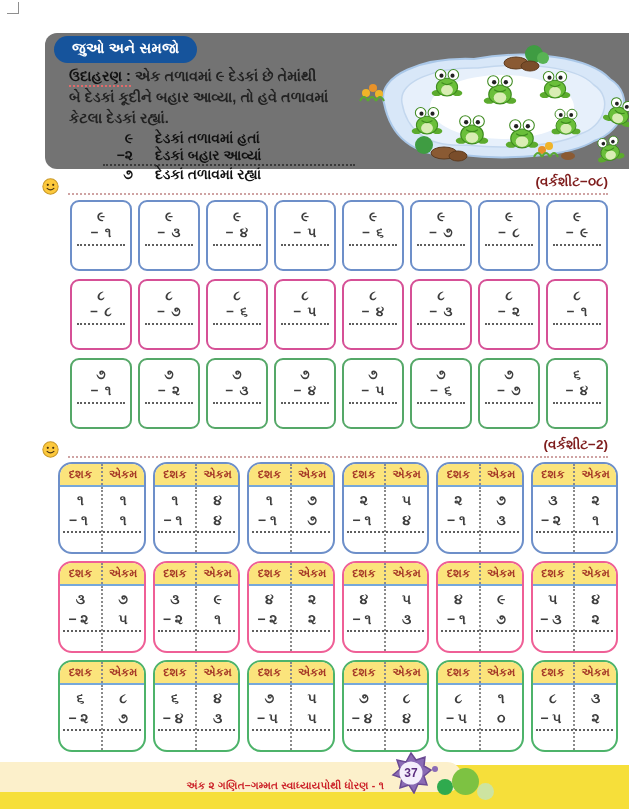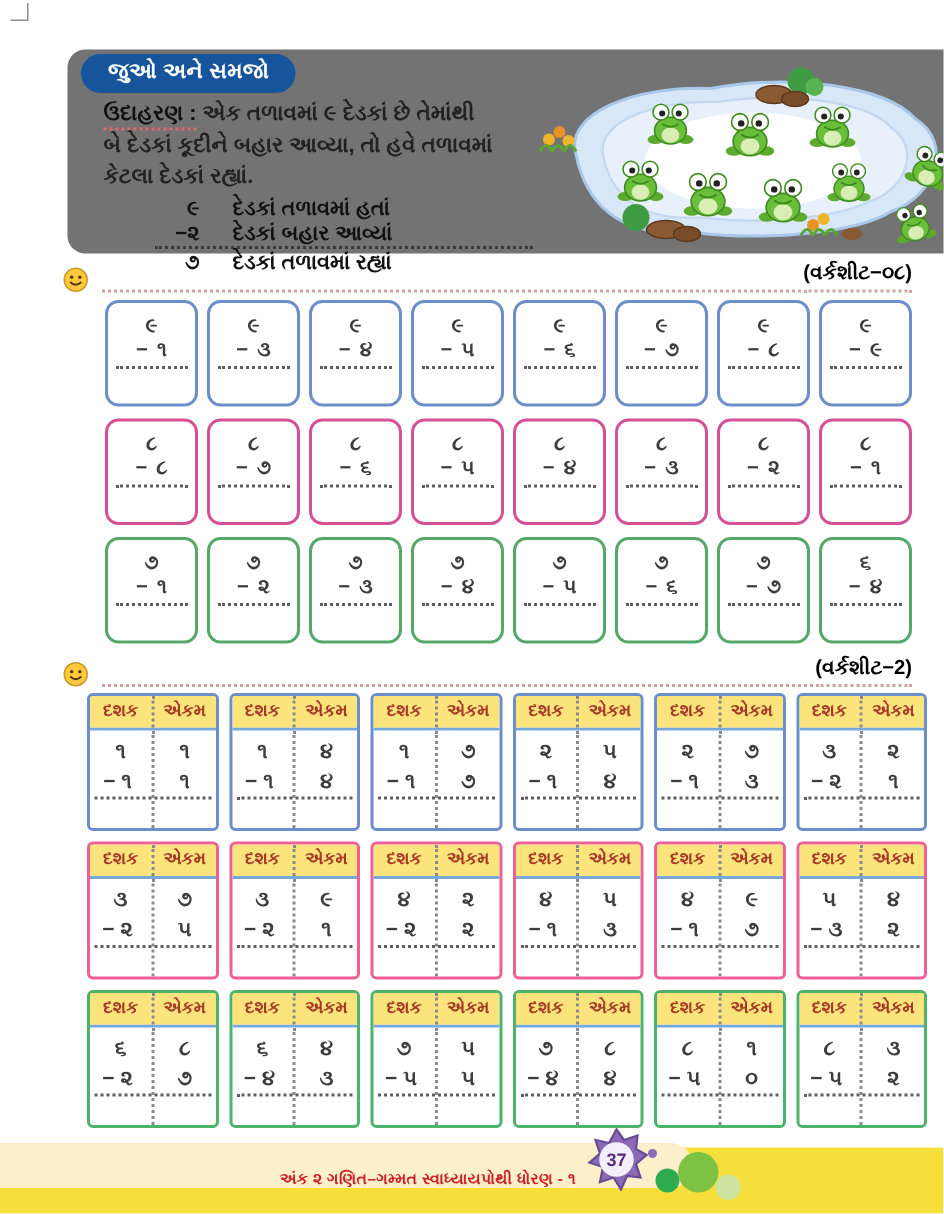--- a/index.html
+++ b/index.html
@@ -23,38 +23,38 @@
   .sum-row.u{border-bottom:2px dotted #3a3a3a;}
   .sum-num{width:30px;text-align:right;}
   .sum-label{margin-left:22px;}
   .pond{position:absolute;right:4px;top:8px;}
 
   
   .sec-head{display:flex;align-items:flex-end;}
   .sec-head .smiley{margin-right:7px;margin-bottom:0px;}
   .sec-title{color:#1773b8;font-weight:bold;font-size:14.5px;border-bottom:2px dotted #cfa3a3;padding-bottom:3px;}
   .leader{flex:1;border-bottom:2px dotted #cfa3a3;margin:0 2px;height:1px;align-self:flex-end;margin-bottom:0;padding-bottom:3px;}
-  .sec-tag{color:#000000;font-weight:bold;font-size:13.5px;border-bottom:2px dotted #cfa3a3;padding-bottom:3px;}
+  .sec-tag{color:#7f1d1d;font-weight:bold;font-size:13.5px;border-bottom:2px dotted #cfa3a3;padding-bottom:3px;}
   .head1{left:42px;top:174px;width:566px;}
   .head2{left:42px;top:437px;width:566px;}
 
   
   .grid1{left:70px;top:200px;width:545px;}
   .s-row{display:flex;gap:6px;margin-bottom:8px;}
   .s-card{width:62px;height:71px;background:#fff;border:2.5px solid #888;border-radius:9px;
           box-sizing:border-box;display:flex;flex-direction:column;align-items:center;
           padding-top:7px;font-size:13.5px;font-weight:bold;color:#3d3d3d;}
   .s-top{height:16px;line-height:16px;}
   .s-sub{height:16px;line-height:16px;display:flex;gap:6px;}
   .s-line{width:84%;border-bottom:2px dotted #5e5e5e;margin-top:3px;}
 
   
   .grid2{left:58px;top:462px;width:560px;}
   .t-row{display:flex;gap:7px;margin-bottom:7px;}
-  .t-card{width:92px;height:92px;background:#fff;border:2.5px solid #888;border-radius:4px;
+  .t-card{width:92px;height:92px;background:#fff;border:2.5px solid #888;border-radius:14px;
           box-sizing:border-box;display:flex;flex-direction:column;overflow:hidden;}
   .t-head{display:flex;height:21px;border-bottom:2.5px solid #76a8da;flex:none;}
   .t-head-cell{flex:1;background:#fbe47c;color:#a63a28;font-weight:bold;font-size:11.5px;
                text-align:center;line-height:21px;}
   .t-head-cell + .t-head-cell{border-left:2px dotted #8a8a8a;}
   .t-body{flex:1;display:flex;position:relative;}
   .t-col{flex:1;display:flex;flex-direction:column;align-items:center;padding-top:5px;gap:4px;
          font-size:14px;font-weight:bold;color:#3d3d3d;line-height:16px;}
   .t-col + .t-col{border-left:2px dotted #8a8a8a;}
   .t-minus{display:inline-block;transform:translateX(-4px);}

